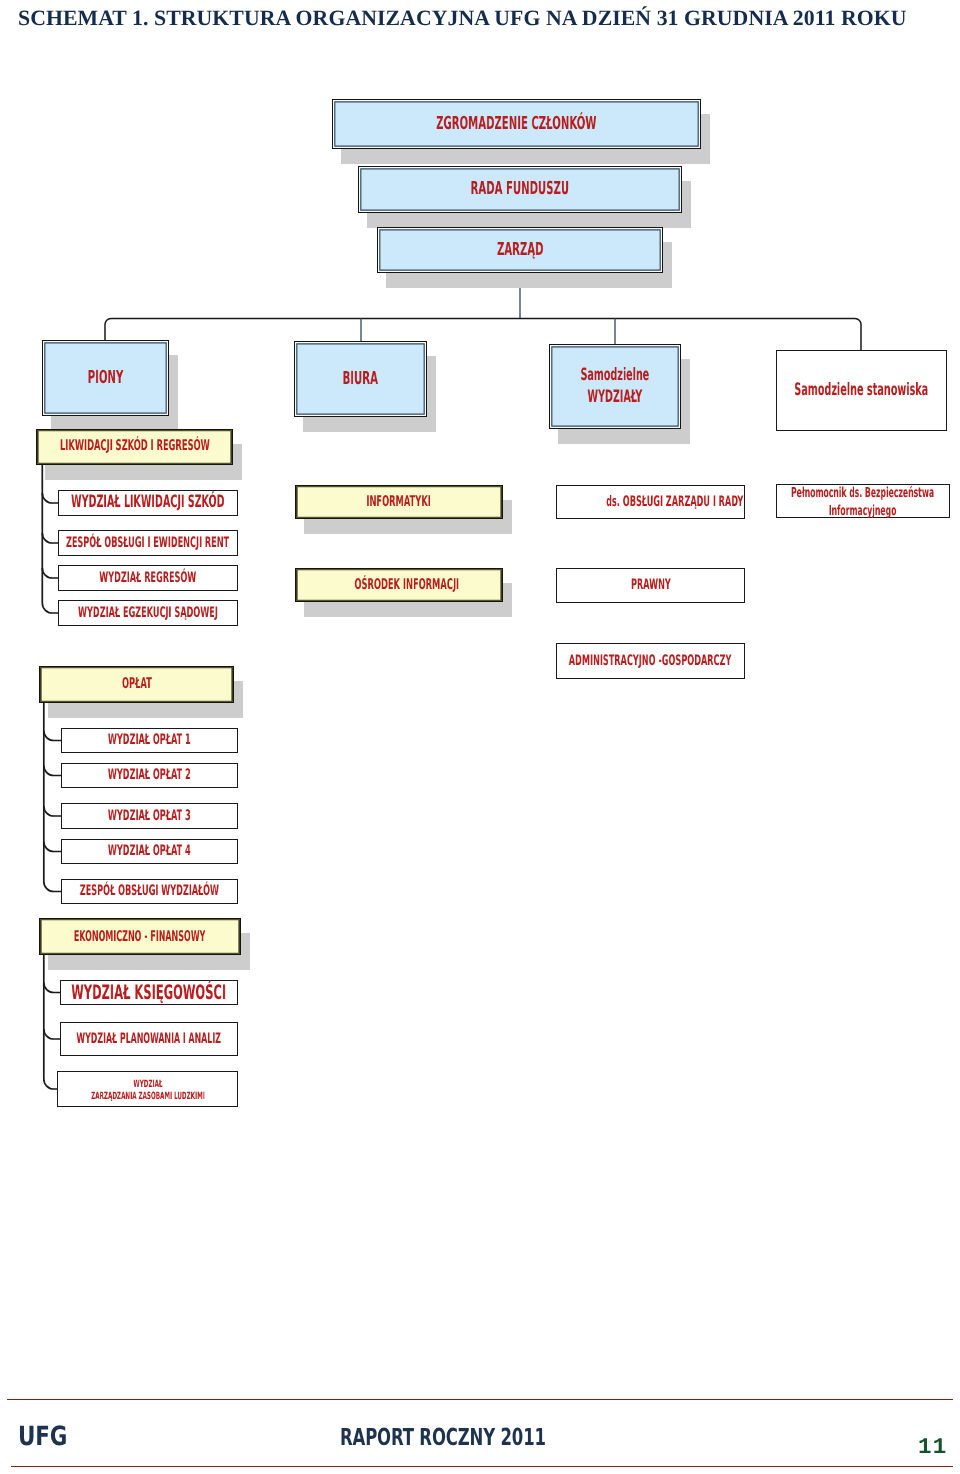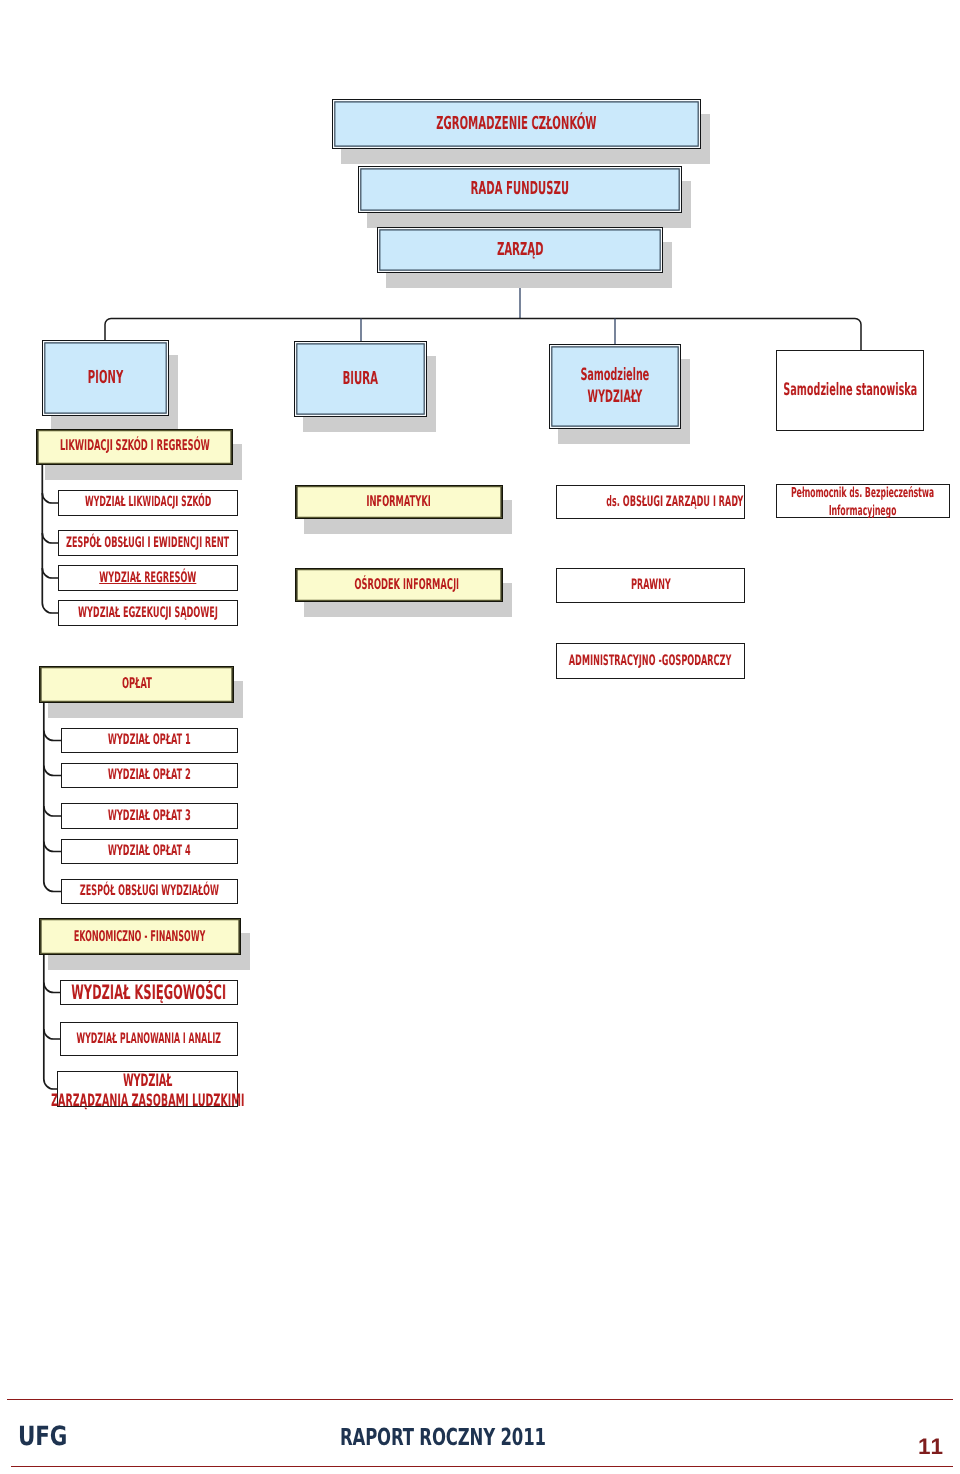--- a/index.html
+++ b/index.html
@@ -79,29 +79,30 @@
     transform:scaleX(0.90); transform-origin:0 0;
   }
   #report {
     position:absolute; left:340px; top:1426px;
     font-family:"DejaVu Sans Condensed","DejaVu Sans", sans-serif; font-weight:bold;
     font-size:23.5px; line-height:23px; color:#1e3350; letter-spacing:-0.2px;
     transform:scaleX(0.78); transform-origin:0 0;
   }
   #pageno {
     position:absolute; left:918px; top:1436px;
-    font-family:Liberation Sans, sans-serif; font-weight:bold;
-    font-size:22.5px; line-height:22px; color:#7f1d1d; letter-spacing:1.2px;
+    font-family:Liberation Mono, monospace; font-weight:bold;
+    font-size:22.5px; line-height:22px; color:#14532d; letter-spacing:1.2px;
     will-change:transform;
   }
 </style>
 </head>
 <body>
 
 <div id="page">
+  <div id="title">SCHEMAT 1. STRUKTURA ORGANIZACYJNA UFG NA DZIEŃ 31 GRUDNIA 2011 ROKU</div>
 
   <svg id="wires" width="960" height="1474" viewBox="0 0 960 1474" fill="none" xmlns="http://www.w3.org/2000/svg">
     <g id="top-wires" fill="none">
         <path d="M520,273 L520,318.5" stroke="#3f5170" stroke-width="1.4"></path>
         <path d="M111,318.5 L855,318.5" stroke="#1a1a1a" stroke-width="1.5"></path>
         <path d="M105,340 L105,324.5 A6,6 0 0 1 111,318.5" stroke="#1a1a1a" stroke-width="1.5"></path>
         <path d="M361,318.5 L361,341" stroke="#3f5170" stroke-width="1.4"></path>
         <path d="M615,318.5 L615,344" stroke="#3f5170" stroke-width="1.4"></path>
         <path d="M861,350 L861,324.5 A6,6 0 0 0 855,318.5" stroke="#1a1a1a" stroke-width="1.5"></path>
       </g>
@@ -133,33 +134,33 @@
       </div>
       <div class="node blue" style="left: 42px; top: 340px; width: 127px; height: 76px; font-size: 18px;">
         <span>PIONY</span>
       </div>
       <div class="node blue" style="left: 294px; top: 341px; width: 133px; height: 76px; font-size: 18px;">
         <span>BIURA</span>
       </div>
       <div class="node blue" style="left: 549px; top: 344px; width: 132px; height: 85px; font-size: 17px;">
         <span style="line-height: 1.32;">Samodzielne<br>WYDZIAŁY</span>
       </div>
-      <div class="node white" style="left: 776px; top: 350px; width: 148px; height: 81px; font-size: 17.2px;">
+      <div class="node white" style="left: 776px; top: 350px; width: 171px; height: 81px; font-size: 17.2px;">
         <span>Samodzielne stanowiska</span>
       </div>
       <div class="node yellow" style="left: 36px; top: 429px; width: 197px; height: 36px; font-size: 14.8px;">
         <span style="margin-top: -2px;">LIKWIDACJI SZKÓD I REGRESÓW</span>
       </div>
-      <div class="node white" style="left: 58px; top: 490px; width: 180px; height: 26px; font-size: 14px;">
+      <div class="node white" style="left: 58px; top: 490px; width: 180px; height: 26px; font-size: 17px;">
         <span>WYDZIAŁ LIKWIDACJI SZKÓD</span>
       </div>
       <div class="node white" style="left: 58px; top: 530px; width: 180px; height: 26px; font-size: 14.5px;">
         <span>ZESPÓŁ OBSŁUGI I EWIDENCJI RENT</span>
       </div>
-      <div class="node white" style="left: 58px; top: 565px; width: 180px; height: 26px; font-size: 14.5px; text-decoration: underline;">
+      <div class="node white" style="left: 58px; top: 565px; width: 180px; height: 26px; font-size: 14.5px;">
         <span>WYDZIAŁ REGRESÓW</span>
       </div>
       <div class="node white" style="left: 58px; top: 600px; width: 180px; height: 26px; font-size: 14.5px;">
         <span>WYDZIAŁ EGZEKUCJI SĄDOWEJ</span>
       </div>
       <div class="node yellow" style="left: 39px; top: 666px; width: 195px; height: 37px; font-size: 14.8px;">
         <span>OPŁAT</span>
       </div>
       <div class="node white" style="left: 61px; top: 728px; width: 177px; height: 25px; font-size: 14.5px;">
         <span>WYDZIAŁ OPŁAT 1</span>
@@ -178,21 +179,21 @@
       </div>
       <div class="node yellow" style="left: 39px; top: 918px; width: 202px; height: 37px; font-size: 14.8px;">
         <span style="margin-top: 1px; transform: scaleX(0.6);">EKONOMICZNO - FINANSOWY</span>
       </div>
       <div class="node white" style="left: 60px; top: 980px; width: 178px; height: 25px; font-size: 20px;">
         <span style="transform: scaleX(0.637);">WYDZIAŁ KSIĘGOWOŚCI</span>
       </div>
       <div class="node white" style="left: 60px; top: 1022px; width: 178px; height: 34px; font-size: 14.5px; justify-content: center;">
         <span style="transform: scaleX(0.604);">WYDZIAŁ PLANOWANIA I ANALIZ</span>
       </div>
-      <div class="node white" style="left: 57px; top: 1071px; width: 181px; height: 36px; font-size: 17px;">
+      <div class="node white" style="left: 57px; top: 1071px; width: 181px; height: 36px; font-size: 10px;">
         <span style="line-height: 1.2; margin-top: 4px;">WYDZIAŁ<br>ZARZĄDZANIA ZASOBAMI LUDZKIMI</span>
       </div>
       <div class="node yellow" style="left: 295px; top: 485px; width: 208px; height: 34px; font-size: 14.8px;">
         <span>INFORMATYKI</span>
       </div>
       <div class="node yellow" style="left: 295px; top: 568px; width: 208px; height: 34px; font-size: 14.8px; padding-left: 16px;">
         <span>OŚRODEK INFORMACJI</span>
       </div>
       <div class="node white" style="left: 556px; top: 485px; width: 189px; height: 34px; font-size: 14.5px; padding-left: 48px;">
         <span>ds. OBSŁUGI ZARZĄDU I RADY</span>

